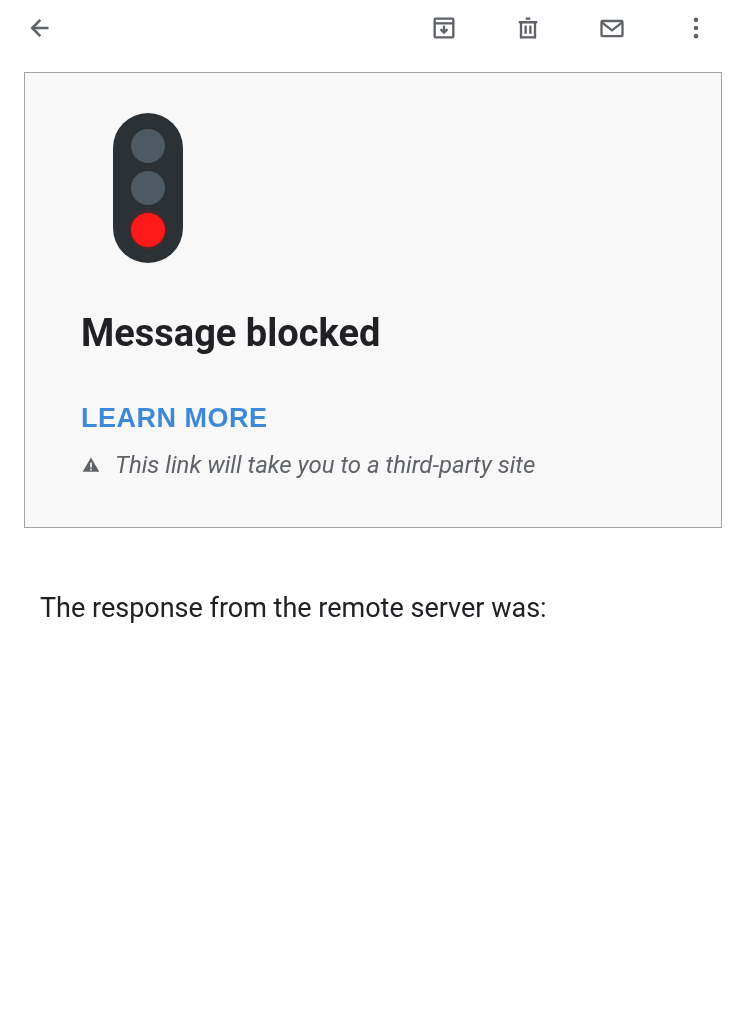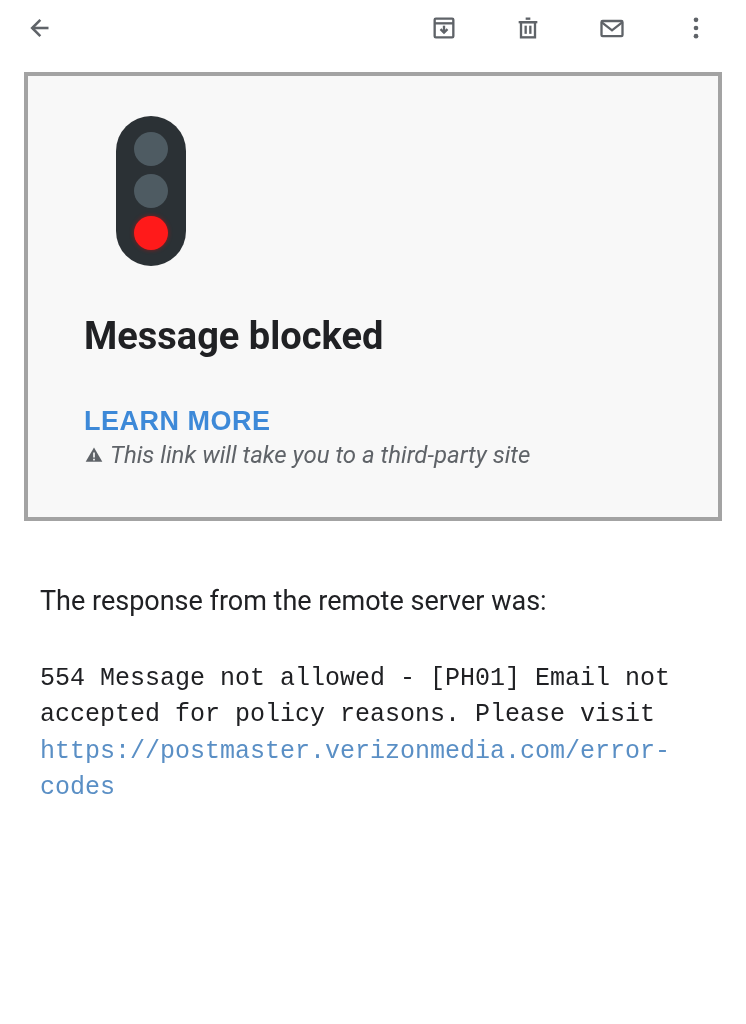--- a/index.html
+++ b/index.html
@@ -40,21 +40,21 @@
       align-items: center;
       justify-content: center;
       color: #5f6368;
     }
     .icon-btn svg {
       width: 28px;
       height: 28px;
     }
     .card {
       margin: 16px 24px;
-      border: 4px solid #a3a3a3;
+      border: 1px solid #a3a3a3;
       background: #f8f8f8;
       padding: 40px 56px 48px 56px;
     }
     .traffic-light {
       width: 70px;
       height: 150px;
       background: #2b3135;
       border-radius: 35px;
       display: flex;
       flex-direction: column;
@@ -101,26 +101,26 @@
     .learn-more {
       font-size: 27px;
       font-weight: 700;
       color: #3d89d8;
       background: none;
       border: none;
       cursor: pointer;
       letter-spacing: 0.5px;
       padding: 0;
       display: block;
-      margin-bottom: 4px;
+      margin-bottom: 17px;
     }
     .warning-line {
       display: flex;
       align-items: center;
-      gap: 6px;
+      gap: 14px;
       font-size: 24px;
       font-style: italic;
       color: #5f6368;
     }
     .warning-icon {
       width: 20px;
       height: 20px;
       flex-shrink: 0;
     }
     .response-section {
@@ -203,16 +203,13 @@
       <path d="M12 3 L22 20 L2 20 Z"></path>
       <rect x="11" y="9" width="2" height="6" fill="#f8f8f8"></rect>
       <rect x="11" y="16.5" width="2" height="2" fill="#f8f8f8"></rect>
     </svg>
     <span>This link will take you to a third-party site</span>
   </div>
 </div>
 
 <div class="response-section">
   <p class="response-heading">The response from the remote server was:</p>
-  <p class="response-code">
-    <span>554 Message not allowed - [PH01] Email not accepted for policy reasons. Please visit </span> <a href="#" class="response-link">https://postmaster.verizonmedia.com/error-codes</a>
-  </p>
 </div>
 
 </body></html>

